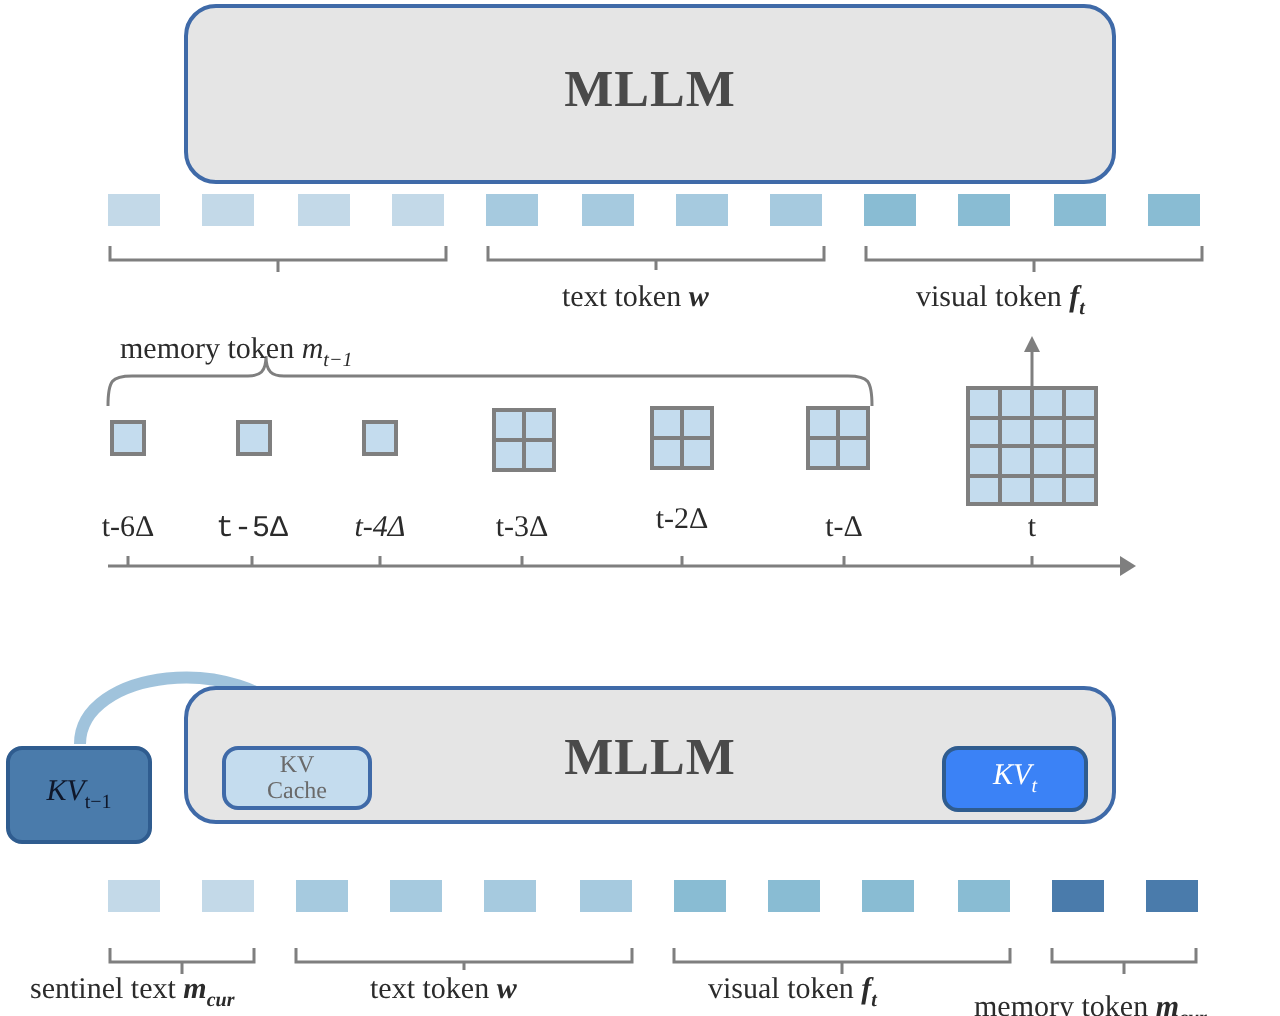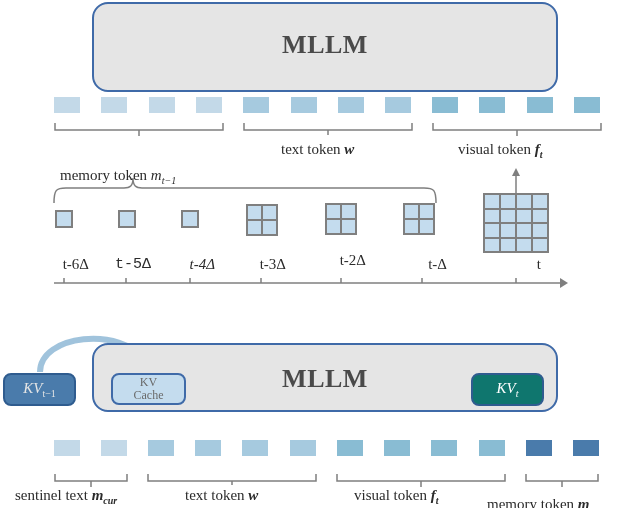--- a/index.html
+++ b/index.html
@@ -5,21 +5,21 @@
   html, body { margin:0; padding:0; background:#ffffff; }
   body { width:640px; height:508px; position:relative; overflow:hidden;
          font-family:"Liberation Serif", "DejaVu Serif", serif; color:#2b2b2b; }
   .mllm { position:absolute; background:#e5e5e5; border:2px solid #3f6aa8; border-radius:16px; box-sizing:border-box; }
   .mllm-title { position:absolute; left:0; right:0; text-align:center; font-weight:bold; color:#4a4a4a; font-size:26px; letter-spacing:0.5px; }
   .tok { position:absolute; width:26px; height:16px; }
   .lbl { position:absolute; font-size:15px; white-space:nowrap; color:#2b2b2b; }
   .math { font-style:italic; }
   .bmath { font-style:italic; font-weight:bold; }
   sub { font-size:10px; }
-  .tick { position:absolute; font-size:15px; text-align:right; width:50px; }
+  .tick { position:absolute; font-size:15px; text-align:center; width:50px; }
   .sq { position:absolute; background:#c4dcee; border:2px solid #7f7f7f; box-sizing:border-box; }
   .grid { position:absolute; display:grid; background:#7f7f7f; gap:2px; padding:2px; box-sizing:border-box; }
   .grid span { background:#c4dcee; display:block; }
   .kvbox { position:absolute; border-radius:8px; box-sizing:border-box; display:flex; align-items:center; justify-content:center; text-align:center; }
   svg { position:absolute; left:0; top:0; overflow:visible; }
 </style>
 </head>
 <body>
 
 <div class="mllm" style="left:92px; top:2px; width:466px; height:90px;">
@@ -126,30 +126,30 @@
 <div class="tick" style="left:165px; top:256px;font-style:italic;">t-4Δ</div>
 <div class="tick" style="left:236px; top:256px;">t-3Δ</div>
 <div class="tick" style="left:316px; top:252px;">t-2Δ</div>
 <div class="tick" style="left:397px; top:256px;">t-Δ</div>
 <div class="tick" style="left:491px; top:256px;">t</div>
 
 <div class="mllm" style="left:92px; top:343px; width:466px; height:69px;">
   <div class="mllm-title" style="top:19px;">MLLM</div>
 </div>
 
-<div class="kvbox" style="left:3px; top:373px; width:73px; height:33px; background:#4a7bab; border:2px solid #2f5c8f; color:#e5e5e5; font-size:15px;">
+<div class="kvbox" style="left:3px; top:373px; width:73px; height:49px; background:#4a7bab; border:2px solid #2f5c8f; color:#0f172a; font-size:15px;">
   <span><span class="math">KV</span><sub>t−1</sub></span>
 </div>
 
 <div class="kvbox" style="left:111px; top:373px; width:75px; height:32px; background:#c4dcee; border:2px solid #3f6aa8; color:#6a6a6a; font-size:12px; line-height:13px; flex-direction:column;">
   <span>KV</span>
   <span>Cache</span>
 </div>
 
-<div class="kvbox" style="left:471px; top:373px; width:73px; height:33px; background:#0f766e; border:2px solid #2f5c8f; color:#ffffff; font-size:15px;">
+<div class="kvbox" style="left:471px; top:373px; width:73px; height:33px; background:#3b82f6; border:2px solid #2f5c8f; color:#ffffff; font-size:15px;">
   <span><span class="math">KV</span><sub class="math">t</sub></span>
 </div>
 
 <div>
   <div class="tok" style="left:54px; top:440px; background:#c3d9e8;"></div>
   <div class="tok" style="left:101px; top:440px; background:#c3d9e8;"></div>
 </div>
 <div>
   <div class="tok" style="left:148px; top:440px; background:#a6cadf;"></div>
   <div class="tok" style="left:195px; top:440px; background:#a6cadf;"></div>

